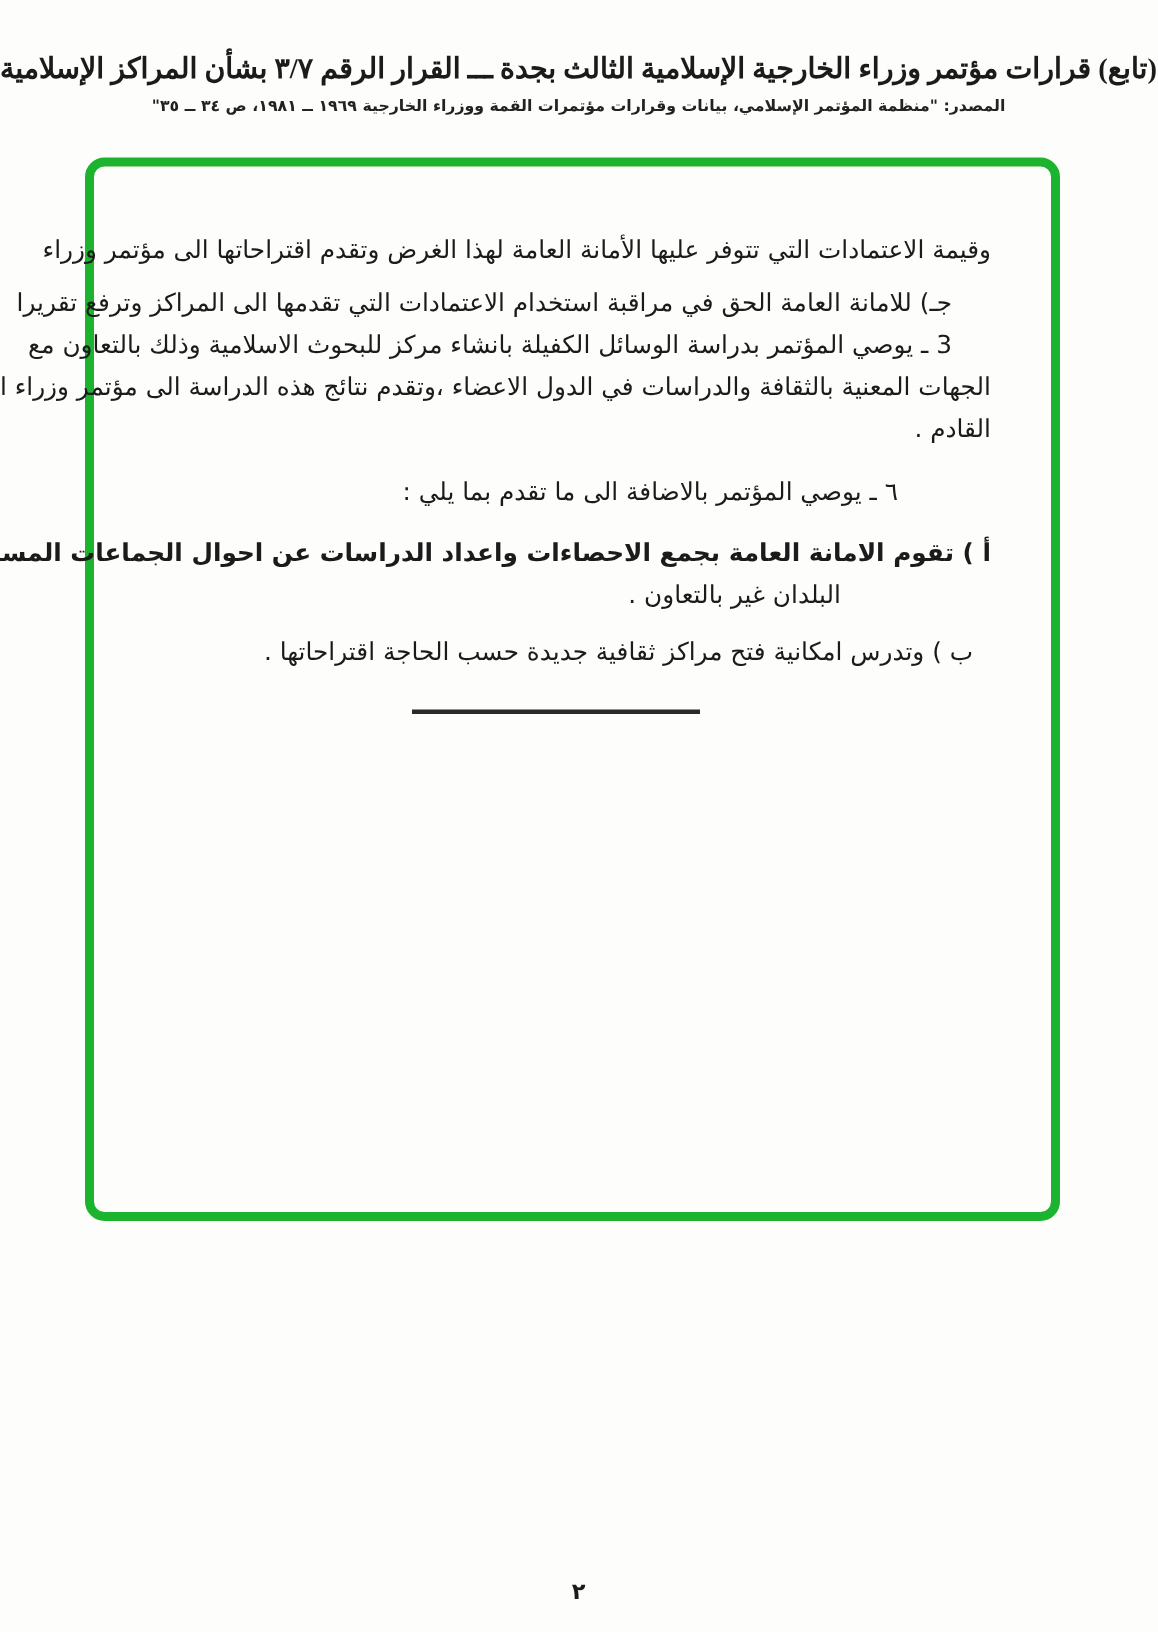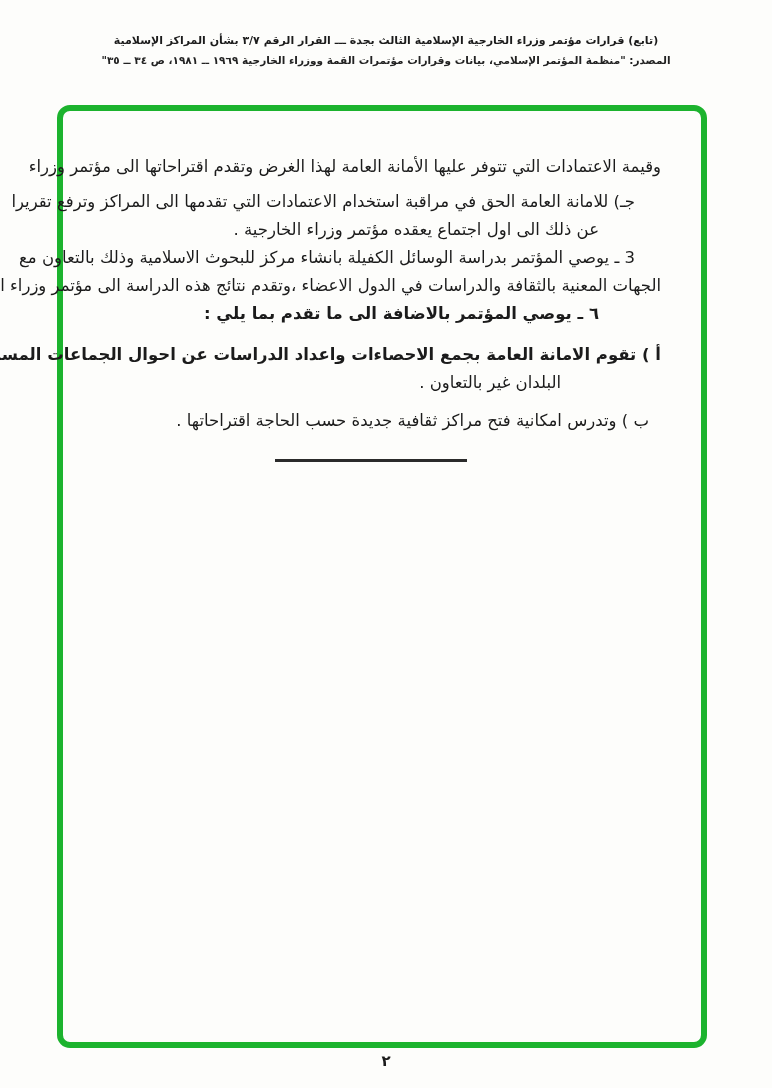--- a/index.html
+++ b/index.html
@@ -13,58 +13,59 @@
   }
   .page { position: absolute; inset: 0; direction: rtl; }
 
   
   .header {
     position: absolute; top: 34px; left: 0; right: 0;
     text-align: center;
   }
   .header-title {
     font-weight: bold;
-    font-size: 11px;
+    font-size: 19px;
     white-space: nowrap;
     letter-spacing: 0;
+    font-family: Liberation Serif, serif;
   }
   .header-source {
     margin-top: 7px;
     font-weight: bold;
     font-size: 10.5px;
     white-space: nowrap;
     color: #222;
   }
 
   
   .frame {
     position: absolute;
     left: 57px; top: 105px;
-    width: 650px; height: 943px;
+    width: 650px; height: 709px;
     box-sizing: border-box;
     border: 6px solid #1cb32e;
     border-radius: 13px;
     background: transparent;
   }
 
   
   .doc-body {
     position: absolute;
     top: 42px; right: 40px; left: 18px;
     direction: rtl;
     text-align: right;
     font-size: 16.5px;
     line-height: 28px;
   }
   .line { white-space: nowrap; }
   .ind-sm  { padding-right: 26px; }
   .ind-md  { padding-right: 62px; }
   .ind-lg  { padding-right: 100px; }
   .ind-xs  { padding-right: 12px; }
-  .gap-xs  { margin-top: 0; font-weight: bold; }
+  .gap-xs  { margin-top: 14px; }
   .gap-sm  { margin-top: 7px; }
   .gap-md  { margin-top: 10px; }
   .gap-lg  { margin-top: 13px; font-weight: bold; }
 
   .divider {
     margin: 24px auto 0 auto;
     width: 192px;
     height: 3px;
     background: #2b2b2b;
   }
@@ -87,24 +88,24 @@
     <div class="header-title">(تابع) قرارات مؤتمر وزراء الخارجية الإسلامية الثالث بجدة ـــ القرار الرقم ٣/٧ بشأن المراكز الإسلامية</div>
     <div class="header-source">المصدر: "منظمة المؤتمر الإسلامي، بيانات وقرارات مؤتمرات القمة ووزراء الخارجية ١٩٦٩ ــ ١٩٨١، ص ٣٤ ــ ٣٥"</div>
   </div>
 
   <div class="frame">
     <div class="doc-body">
 
       <div class="line">وقيمة الاعتمادات التي تتوفر عليها الأمانة العامة لهذا الغرض وتقدم اقتراحاتها الى مؤتمر وزراء</div>
 
       <div class="line ind-sm gap-sm">جـ) للامانة العامة الحق في مراقبة استخدام الاعتمادات التي تقدمها الى المراكز وترفع تقريرا</div>
-      <div class="line ind-md">عن ذلك الى اول اجتماع يعقده مؤتمر وزراء الخارجية .</div>
 
       <div class="line ind-sm">3 ـ يوصي المؤتمر بدراسة الوسائل الكفيلة بانشاء مركز للبحوث الاسلامية وذلك بالتعاون مع</div>
       <div class="line">الجهات المعنية بالثقافة والدراسات في الدول الاعضاء ،وتقدم نتائج هذه الدراسة الى مؤتمر وزراء الخارجية</div>
+      <div class="line">القادم .</div>
 
       <div class="line ind-md gap-xs">٦ ـ يوصي المؤتمر بالاضافة الى ما تقدم بما يلي :</div>
 
       <div class="line gap-lg">أ ) تقوم الامانة العامة بجمع الاحصاءات واعداد الدراسات عن احوال الجماعات المسلمة في</div>
       <div class="line ind-lg">البلدان غير بالتعاون .</div>
 
       <div class="line ind-xs gap-md">ب ) وتدرس امكانية فتح مراكز ثقافية جديدة حسب الحاجة اقتراحاتها .</div>
 
 
 

